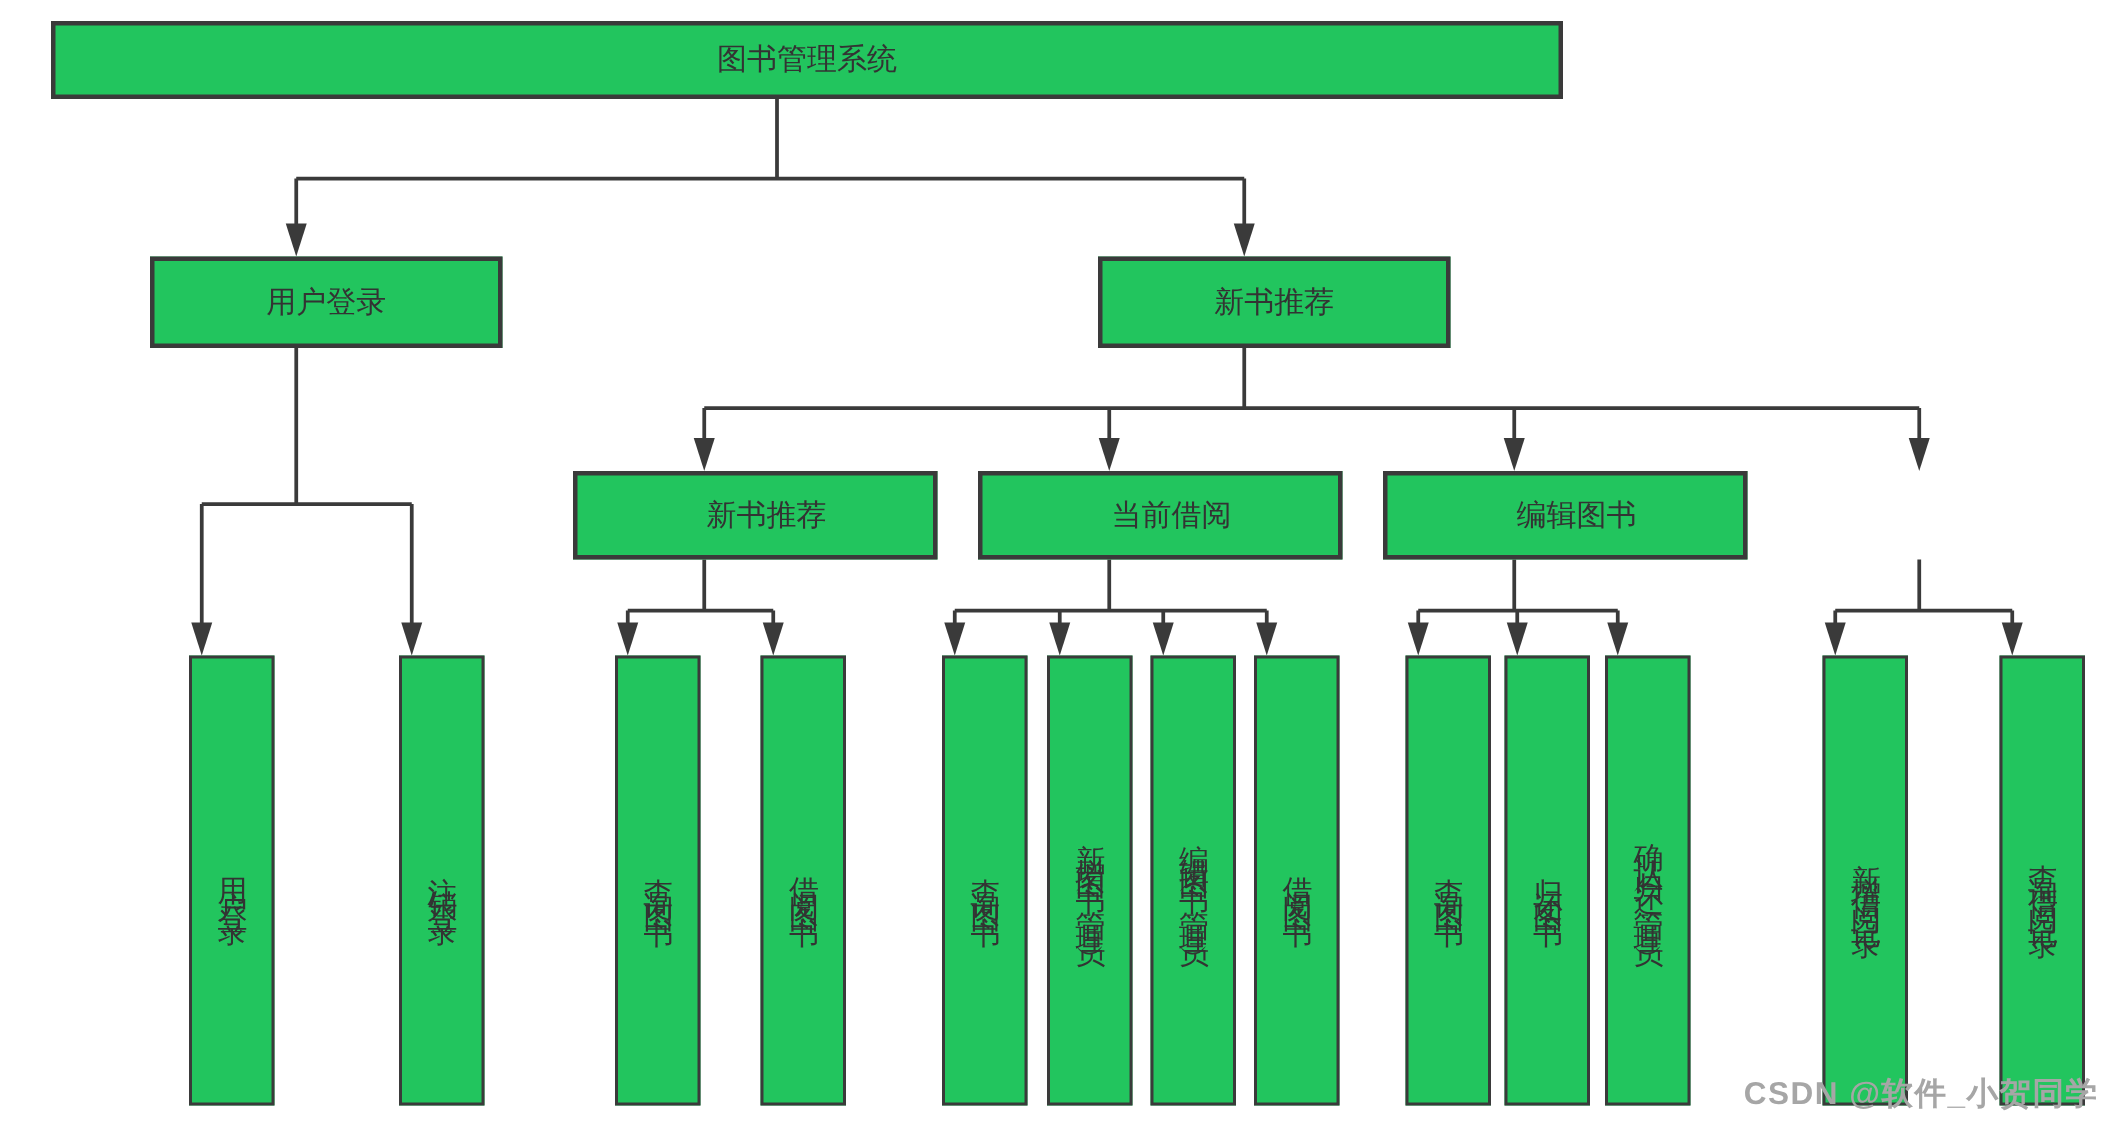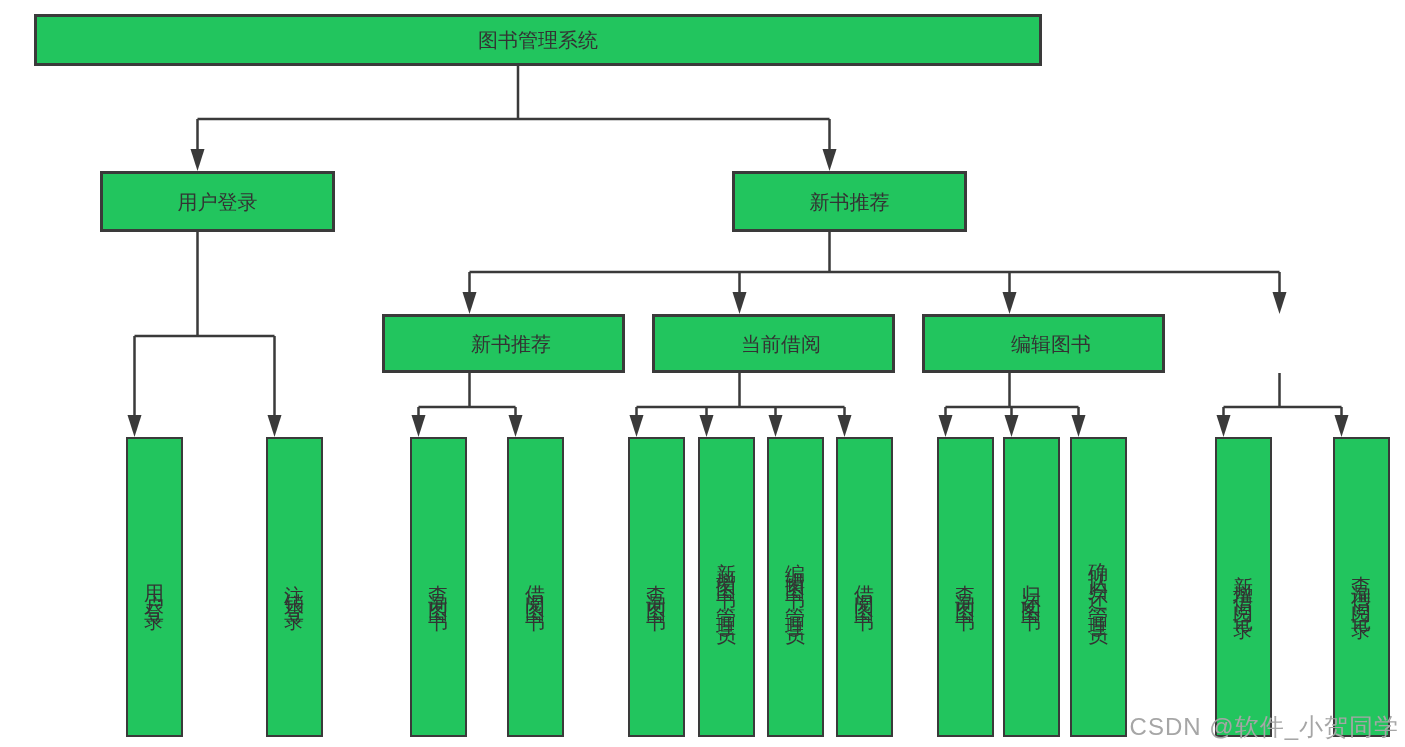--- a/index.html
+++ b/index.html
@@ -56,24 +56,25 @@
   .n-borrowrec{left:1172px;}
   .leaf{top:437px;width:57px;height:300px;}
   .lf-1{left:106px;}  .lf-2{left:246px;}
   .lf-3{left:390px;}  .lf-4{left:487px;}
   .lf-5{left:608px;}  .lf-6{left:678px;}  .lf-7{left:747px;}  .lf-8{left:816px;}
   .lf-9{left:917px;}  .lf-10{left:983px;} .lf-11{left:1050px;}
   .lf-12{left:1195px;}.lf-13{left:1313px;}
   .watermark{
     position:absolute;z-index:5;
     right:6px;bottom:4px;
-    font-size:24px;
+    font-size:21px;
     color:var(--wm);
     letter-spacing:1px;
     white-space:nowrap;
+    font-weight:bold;
   }
 </style>
 </head>
 <body>
 
 <div class="canvas">
 
   <svg class="connectors" width="1405" height="747">
 
     <path d="M518 66 L518 119 M197.5 119 L829.5 119 M197.5 119 L197.5 153 M829.5 119 L829.5 153"></path>

